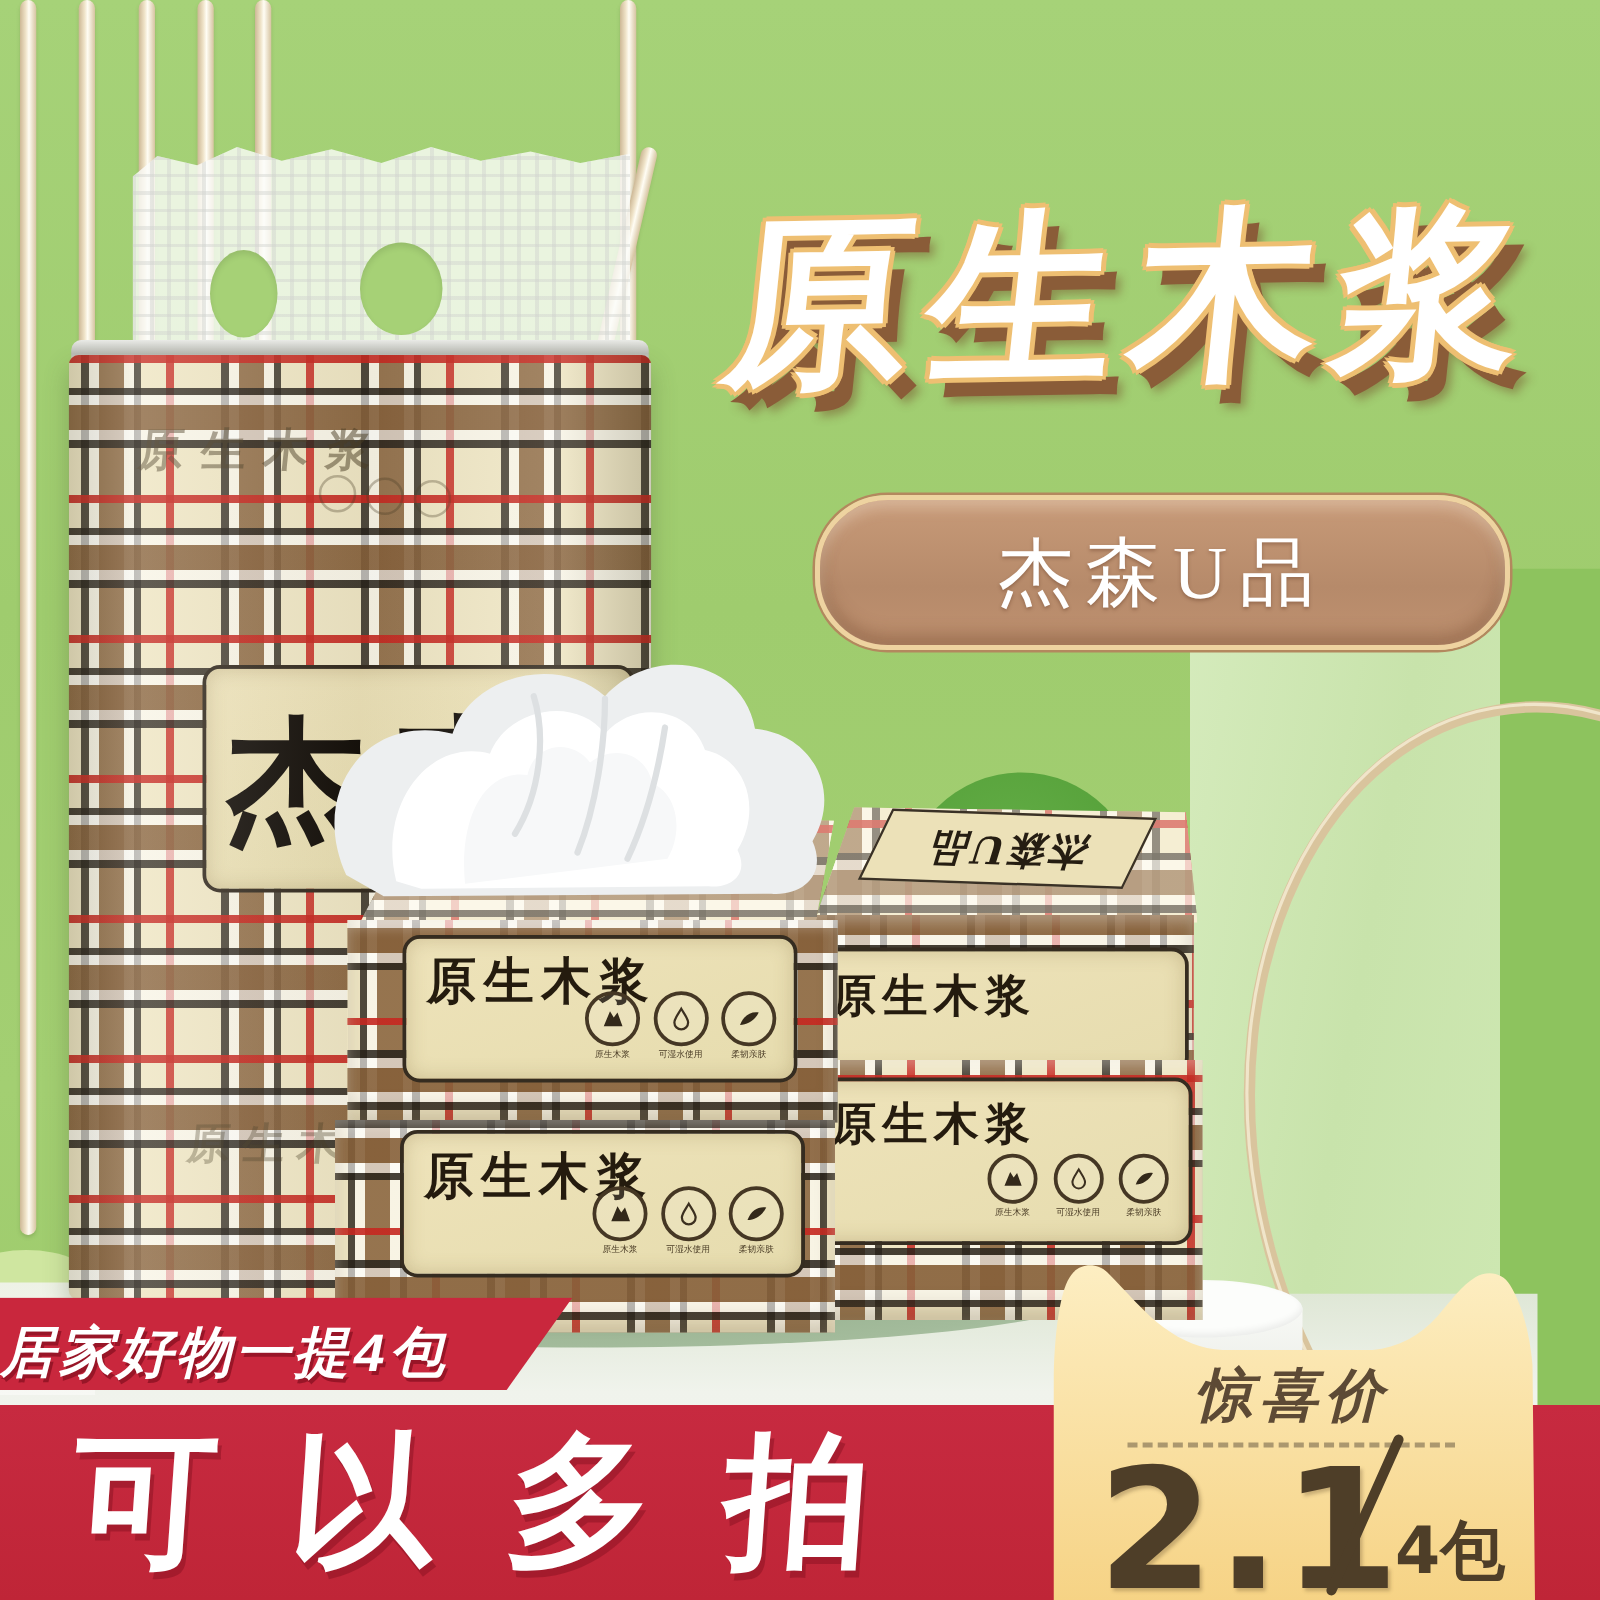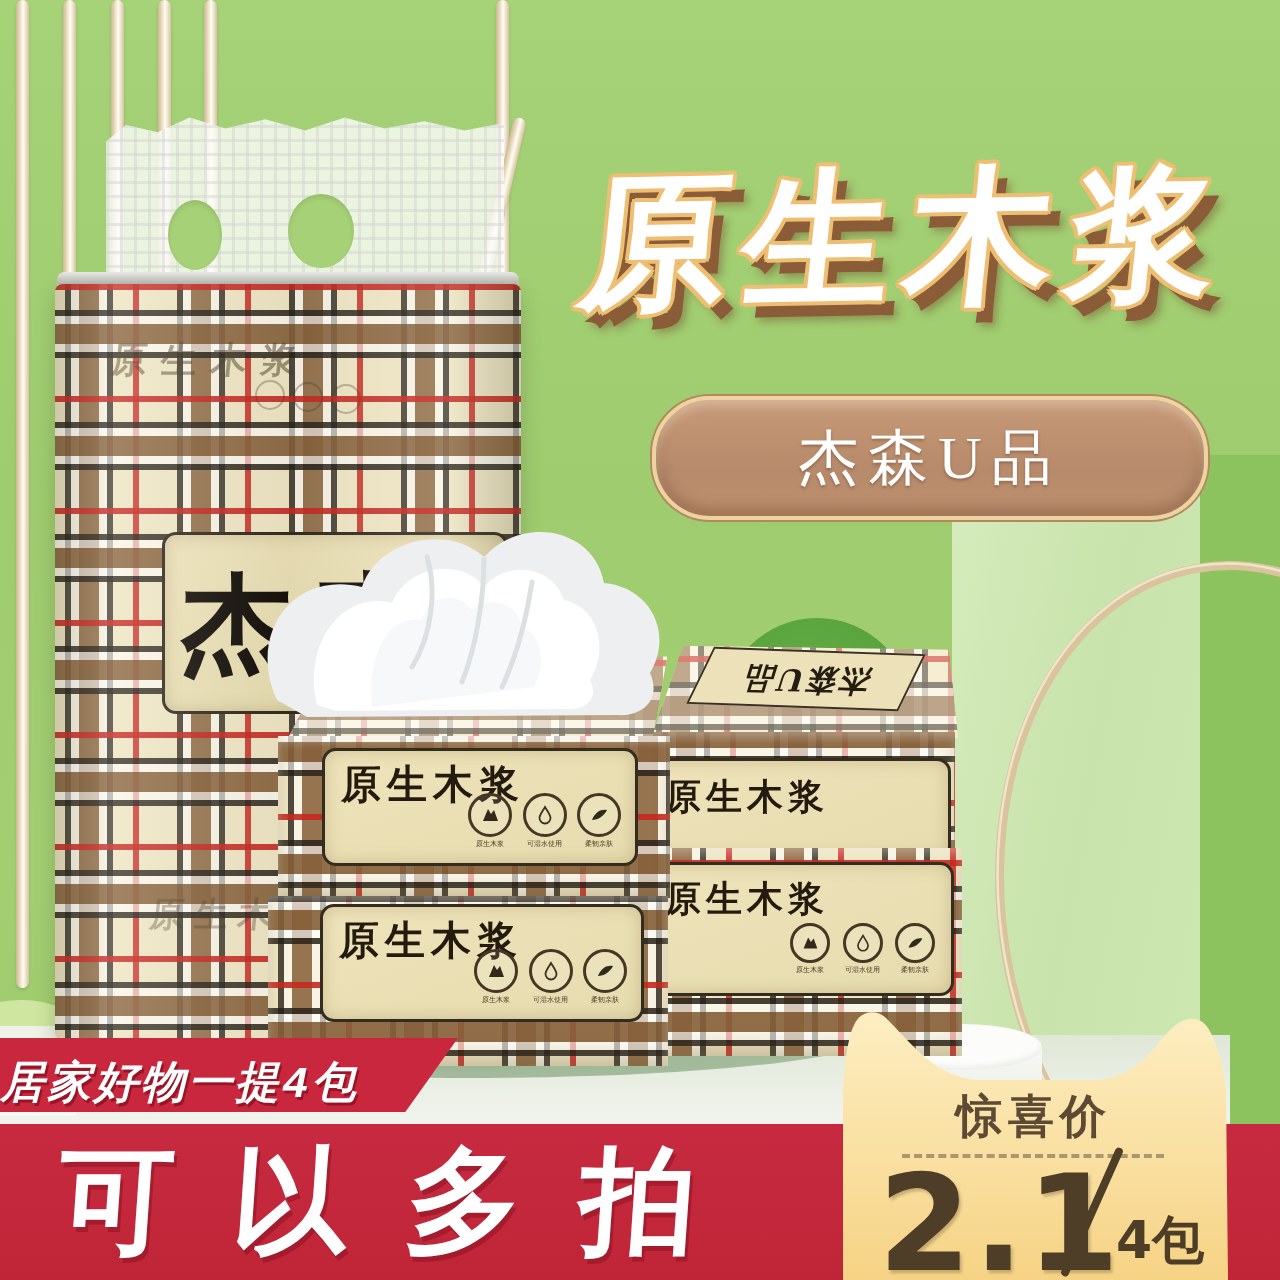--- a/index.html
+++ b/index.html
@@ -95,21 +95,21 @@
   .badge{left:652px;top:396px;width:548px;height:116px;border-radius:58px;z-index:10;
     background:linear-gradient(180deg,#c79a78,#b68a6a 60%,#bf9170);border:4px solid #eed3a0;
     box-shadow:0 0 0 2px #b3885e, inset 0 6px 10px rgba(255,240,220,.35), inset 0 -8px 14px rgba(95,55,30,.35);
     display:flex;align-items:center;justify-content:center;}
   .badge-text{font-family:"Liberation Serif","DejaVu Serif",serif;font-size:60px;color:#fff;letter-spacing:10px;
     text-shadow:0 2px 3px rgba(90,50,30,.4);}
 
   
   .cardsvg{left:840px;top:1008px;z-index:11;}
   .pc-label{left:898px;top:1086px;width:272px;text-align:center;font-size:46px;font-weight:600;color:#5d4a35;
-    letter-spacing:6px;z-index:12;}
+    letter-spacing:6px;z-index:12;font-style:italic;}
   .pc-div{left:902px;top:1154px;width:262px;border-top:4px dashed #92805e;opacity:.75;z-index:12;}
   .pc-price{left:878px;top:1146px;font-size:134px;font-weight:600;color:#4e3e28;z-index:12;letter-spacing:2px;
     text-shadow:2px 3px 3px rgba(90,65,35,.3);}
   .pc-slash{left:1088px;top:1142px;width:8px;height:140px;background:#4e3e28;border-radius:4px;
     transform:rotate(24deg);z-index:12;}
   .pc-unit{left:1116px;top:1206px;font-size:52px;font-weight:700;color:#4e3e28;z-index:12;}
 
   .tissue{z-index:9;}
 </style>
 </head>

